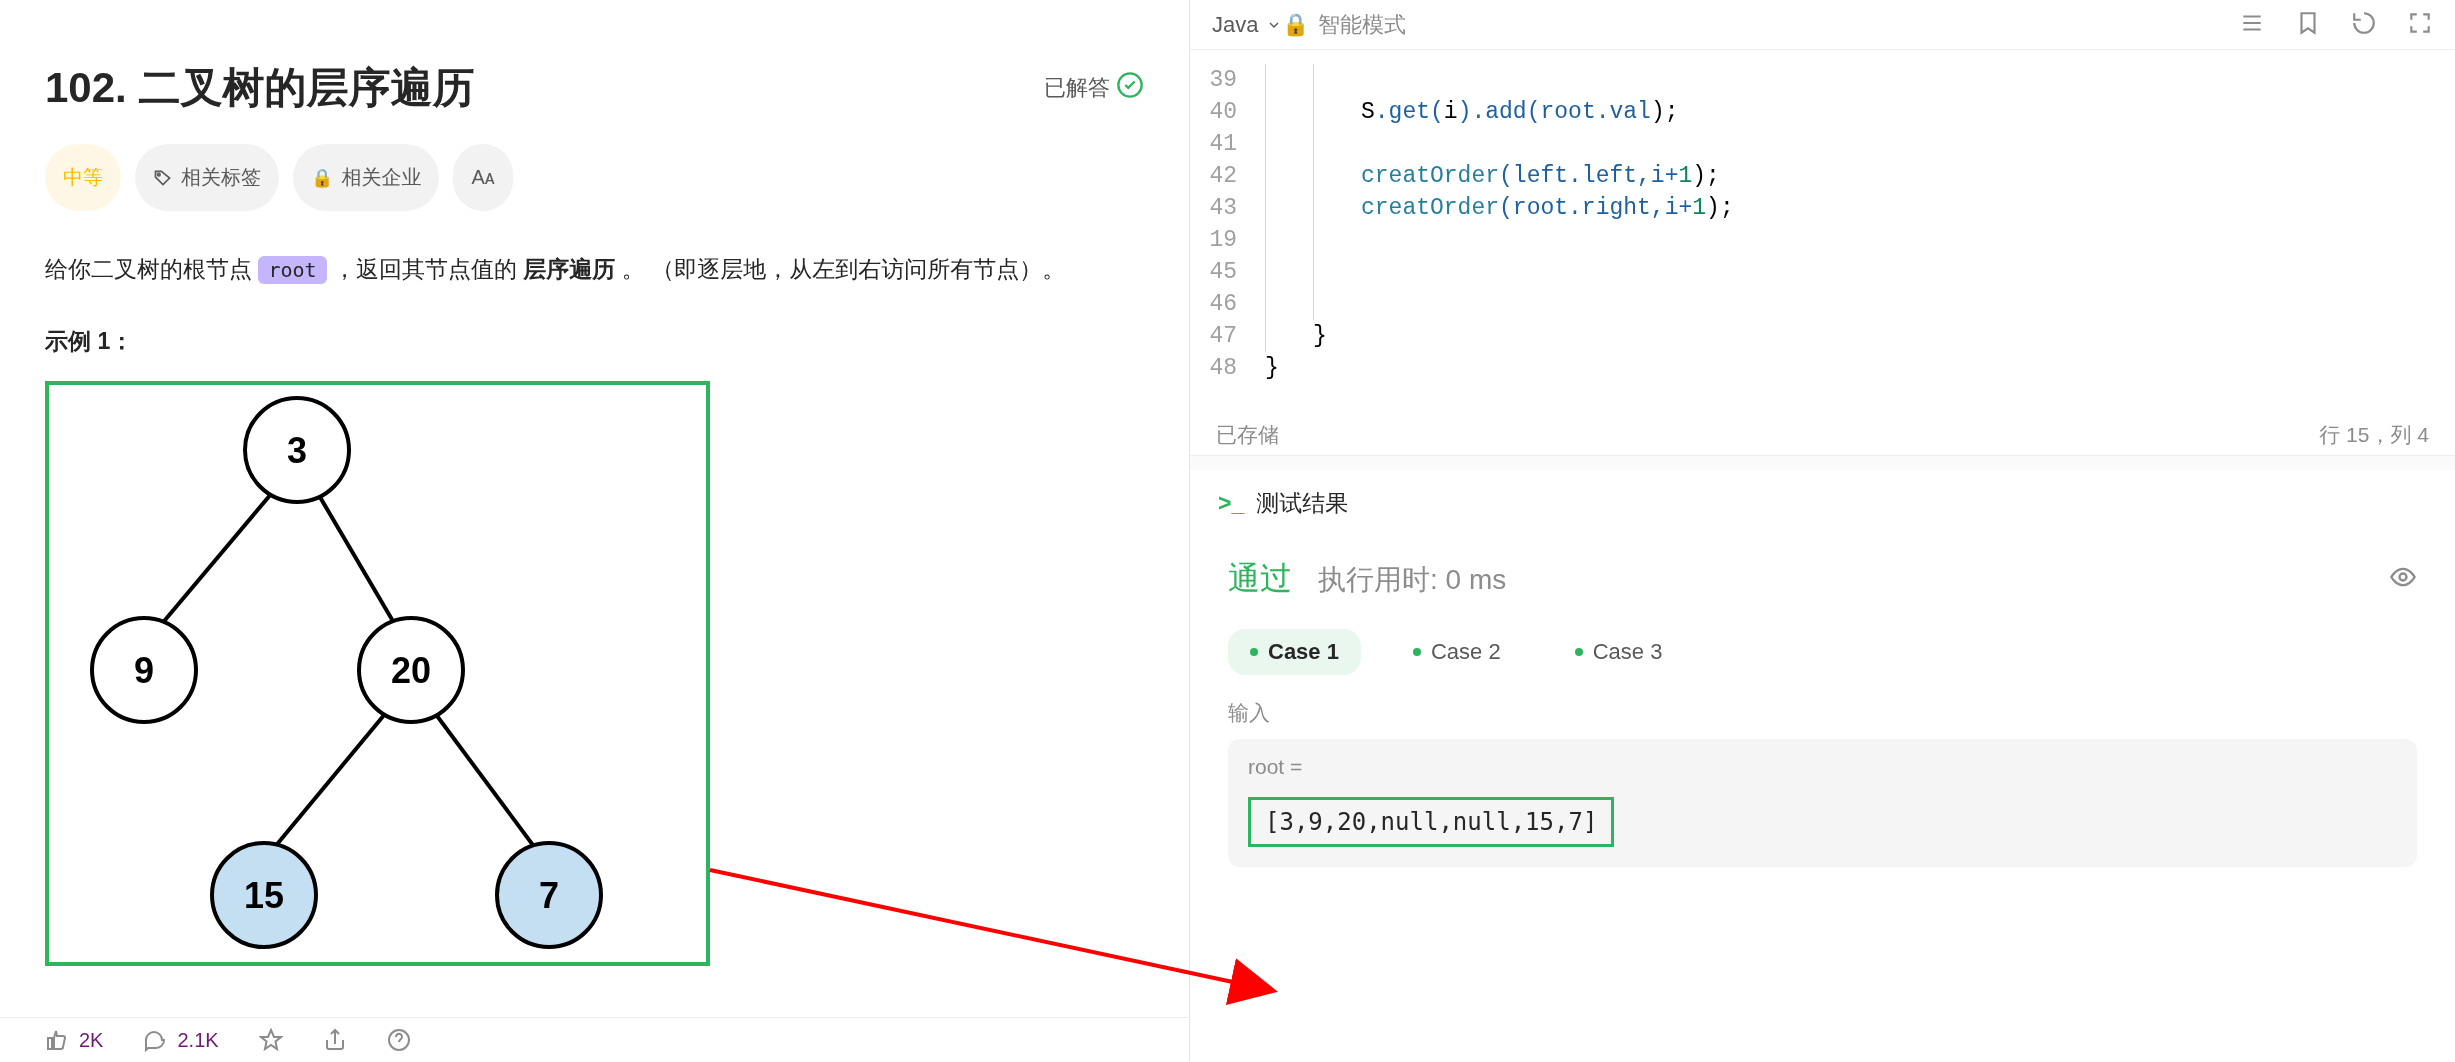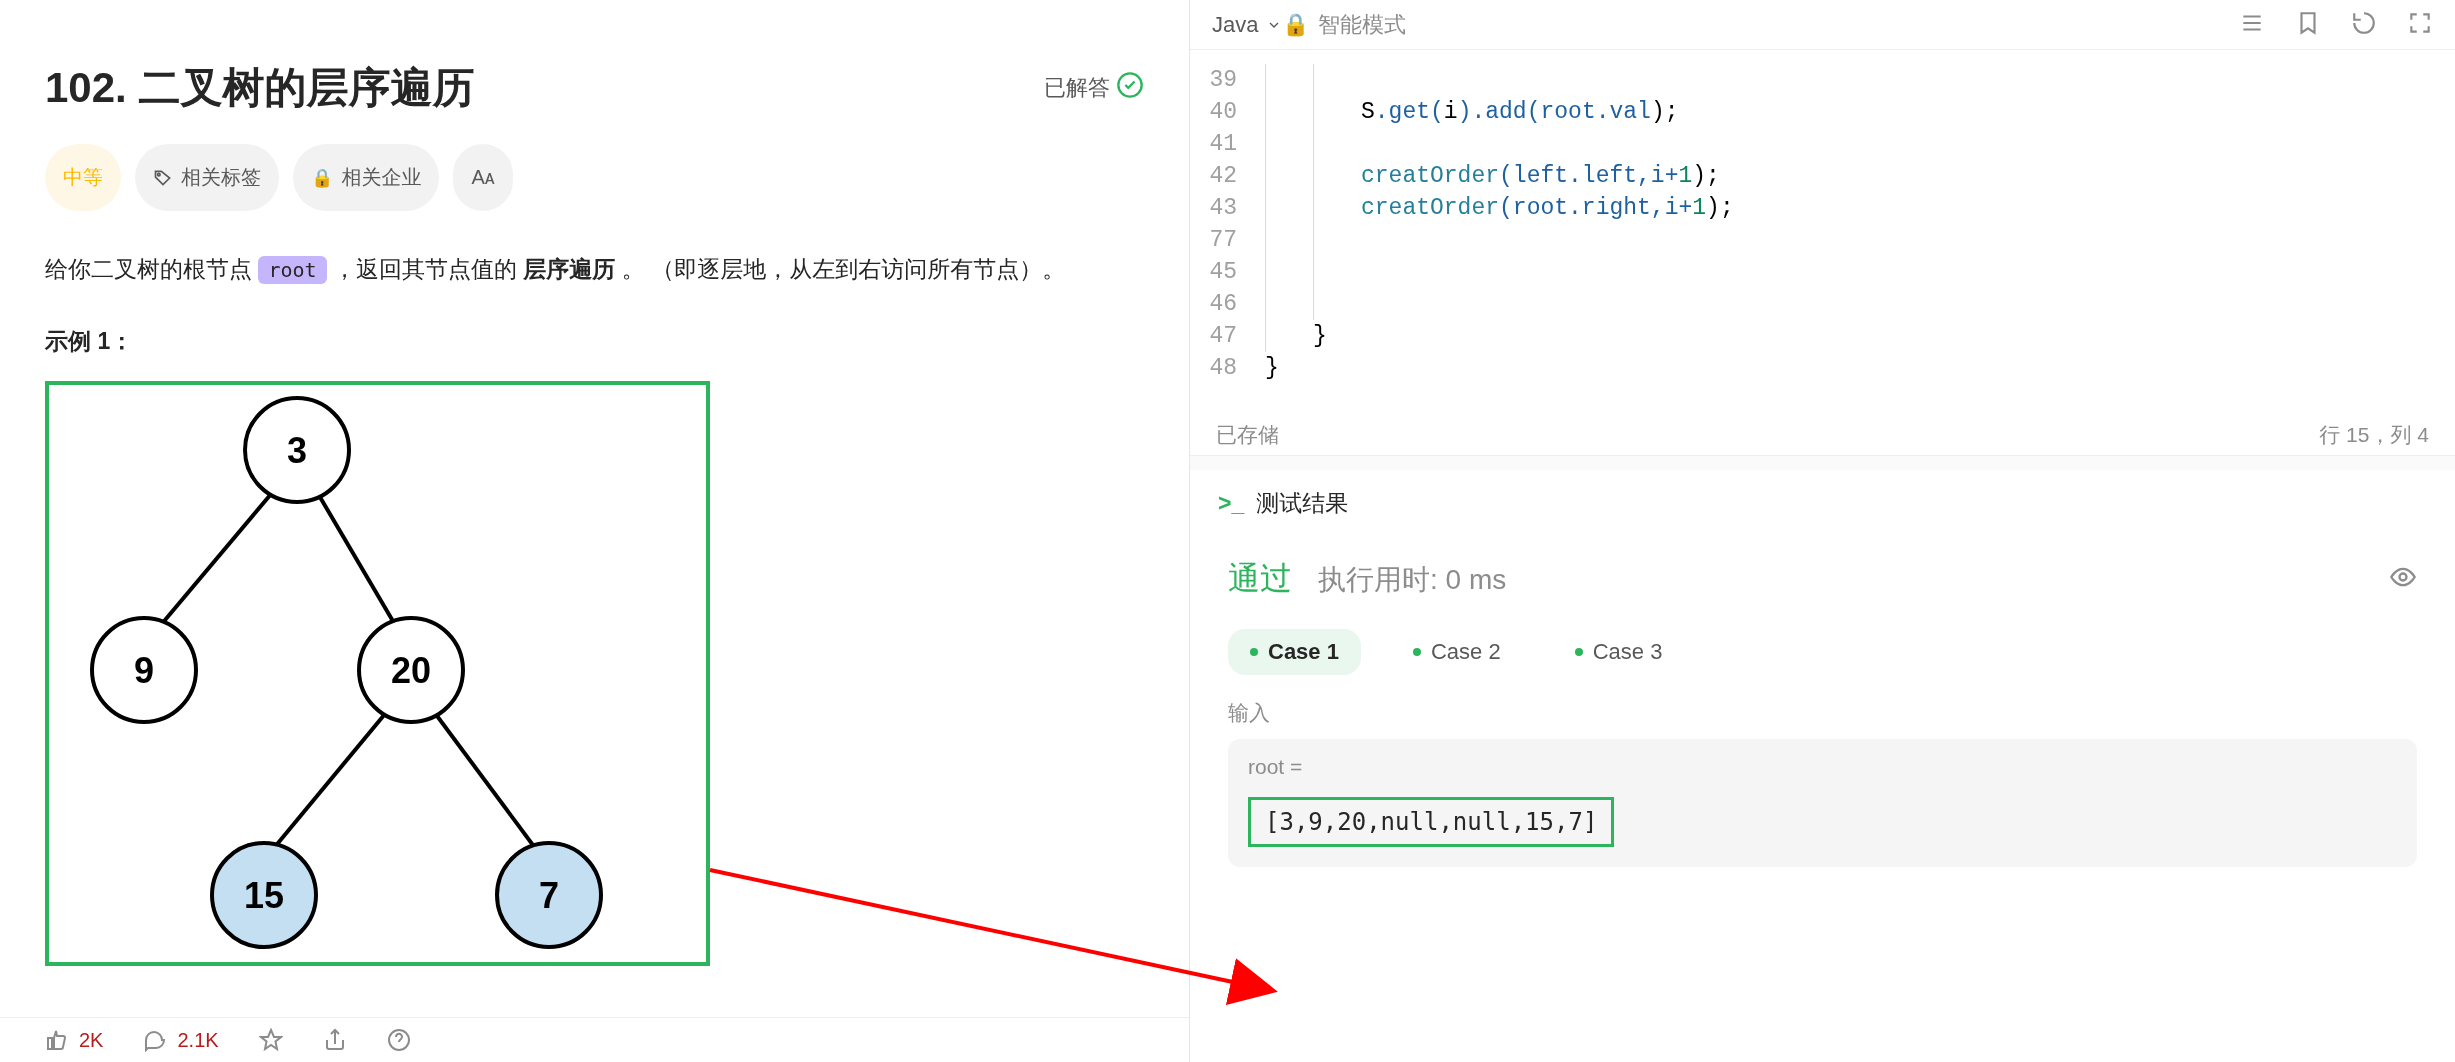--- a/index.html
+++ b/index.html
@@ -53,21 +53,21 @@
   width: 665px; height: 585px;
   border: 4px solid #2db55d;
   position: relative;
   background: #fff;
 }
 .footer-row {
   position: absolute; bottom: 0; left: 0; right: 0;
   display: flex; gap: 40px; align-items: center;
   padding: 10px 45px;
   border-top: 1px solid #eee;
-  color: #b91c1c; font-size: 20px;
+  color: #701a75; font-size: 20px;
   background: #fff;
 }
 .footer-item { display: flex; align-items: center; gap: 10px; }
 .right-pane { flex: 1; display: flex; flex-direction: column; background: #fafafa; }
 .editor-top {
   height: 50px;
   display: flex; justify-content: space-between; align-items: center;
   padding: 0 22px; background: #fff;
   border-bottom: 1px solid #eee;
 }
@@ -305,21 +305,21 @@
         <span class="indent-guide"></span>
         <span class="code-text"><span class="tk-m">creatOrder</span><span class="tk-k">(left.left,i+</span><span class="tk-v">1</span><span class="tk-p">);</span></span>
       </div>
     <div class="code-line">
         <span class="gutter">43</span>
         <span class="indent-guide"></span>
         <span class="indent-guide"></span>
         <span class="code-text"><span class="tk-m">creatOrder</span><span class="tk-k">(root.right,i+</span><span class="tk-v">1</span><span class="tk-p">);</span></span>
       </div>
     <div class="code-line">
-        <span class="gutter">77</span>
+        <span class="gutter">19</span>
         <span class="indent-guide"></span>
         <span class="indent-guide"></span>
       </div>
     <div class="code-line">
         <span class="gutter">45</span>
         <span class="indent-guide"></span>
         <span class="indent-guide"></span>
       </div>
     <div class="code-line">
         <span class="gutter">46</span>

